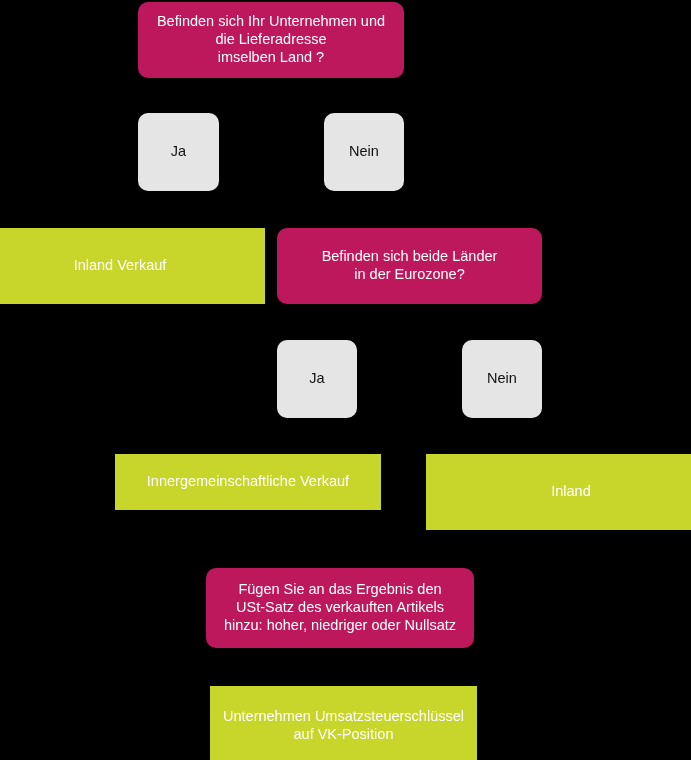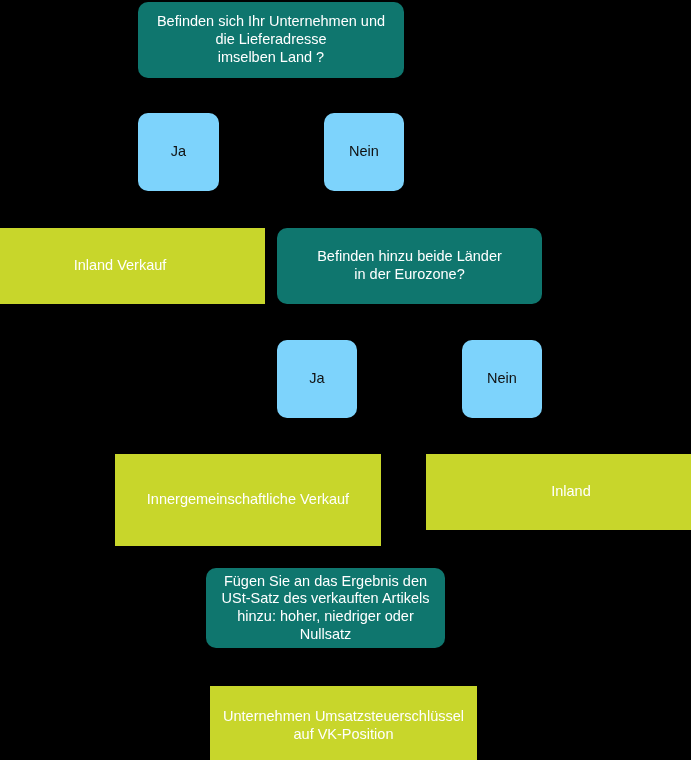--- a/index.html
+++ b/index.html
@@ -20,28 +20,28 @@
     display: flex;
     align-items: center;
     justify-content: center;
     text-align: center;
     box-sizing: border-box;
     line-height: 1.22;
     white-space: pre-line;
   }
   
   .node.decision {
-    background: #0f766e;
+    background: #be185d;
     color: #ffffff;
     border-radius: 10px;
     font-size: 14.5px;
   }
   
   .node.answer {
-    background: #7dd3fc;
+    background: #e5e5e5;
     color: #111111;
     border-radius: 10px;
     font-size: 14.5px;
   }
   
   .node.result {
     background: #c8d62b;
     color: #ffffff;
     border-radius: 0;
     font-size: 14.5px;
@@ -54,24 +54,24 @@
 </head>
 <body>
 
 <div id="canvas" style="background: rgb(0, 0, 0);">
     <div class="node decision" style="left: 138px; top: 2px; width: 266px; height: 76px;"><span class="label">Befinden sich Ihr Unternehmen und
 die Lieferadresse
 imselben Land ?</span></div>
     <div class="node answer" style="left: 138px; top: 113px; width: 81px; height: 78px;"><span class="label">Ja</span></div>
     <div class="node answer" style="left: 324px; top: 113px; width: 80px; height: 78px;"><span class="label">Nein</span></div>
     <div class="node result" style="left: -25px; top: 228px; width: 290px; height: 76px;"><span class="label">Inland Verkauf</span></div>
-    <div class="node decision" style="left: 277px; top: 228px; width: 265px; height: 76px;"><span class="label">Befinden hinzu beide Länder
+    <div class="node decision" style="left: 277px; top: 228px; width: 265px; height: 76px;"><span class="label">Befinden sich beide Länder
 in der Eurozone?</span></div>
     <div class="node answer" style="left: 277px; top: 340px; width: 80px; height: 78px;"><span class="label">Ja</span></div>
     <div class="node answer" style="left: 462px; top: 340px; width: 80px; height: 78px;"><span class="label">Nein</span></div>
-    <div class="node result" style="left: 115px; top: 454px; width: 266px; height: 92px;"><span class="label">Innergemeinschaftliche Verkauf</span></div>
+    <div class="node result" style="left: 115px; top: 454px; width: 266px; height: 56px;"><span class="label">Innergemeinschaftliche Verkauf</span></div>
     <div class="node result" style="left: 426px; top: 454px; width: 290px; height: 76px;"><span class="label">Inland</span></div>
-    <div class="node decision" style="left: 206px; top: 568px; width: 239px; height: 80px;"><span class="label">Fügen Sie an das Ergebnis den
+    <div class="node decision" style="left: 206px; top: 568px; width: 268px; height: 80px;"><span class="label">Fügen Sie an das Ergebnis den
 USt-Satz des verkauften Artikels
 hinzu: hoher, niedriger oder Nullsatz</span></div>
     <div class="node result" style="left: 210px; top: 686px; width: 267px; height: 80px;"><span class="label">Unternehmen Umsatzsteuerschlüssel
 auf VK-Position</span></div>
   </div>
 
 </body></html>

